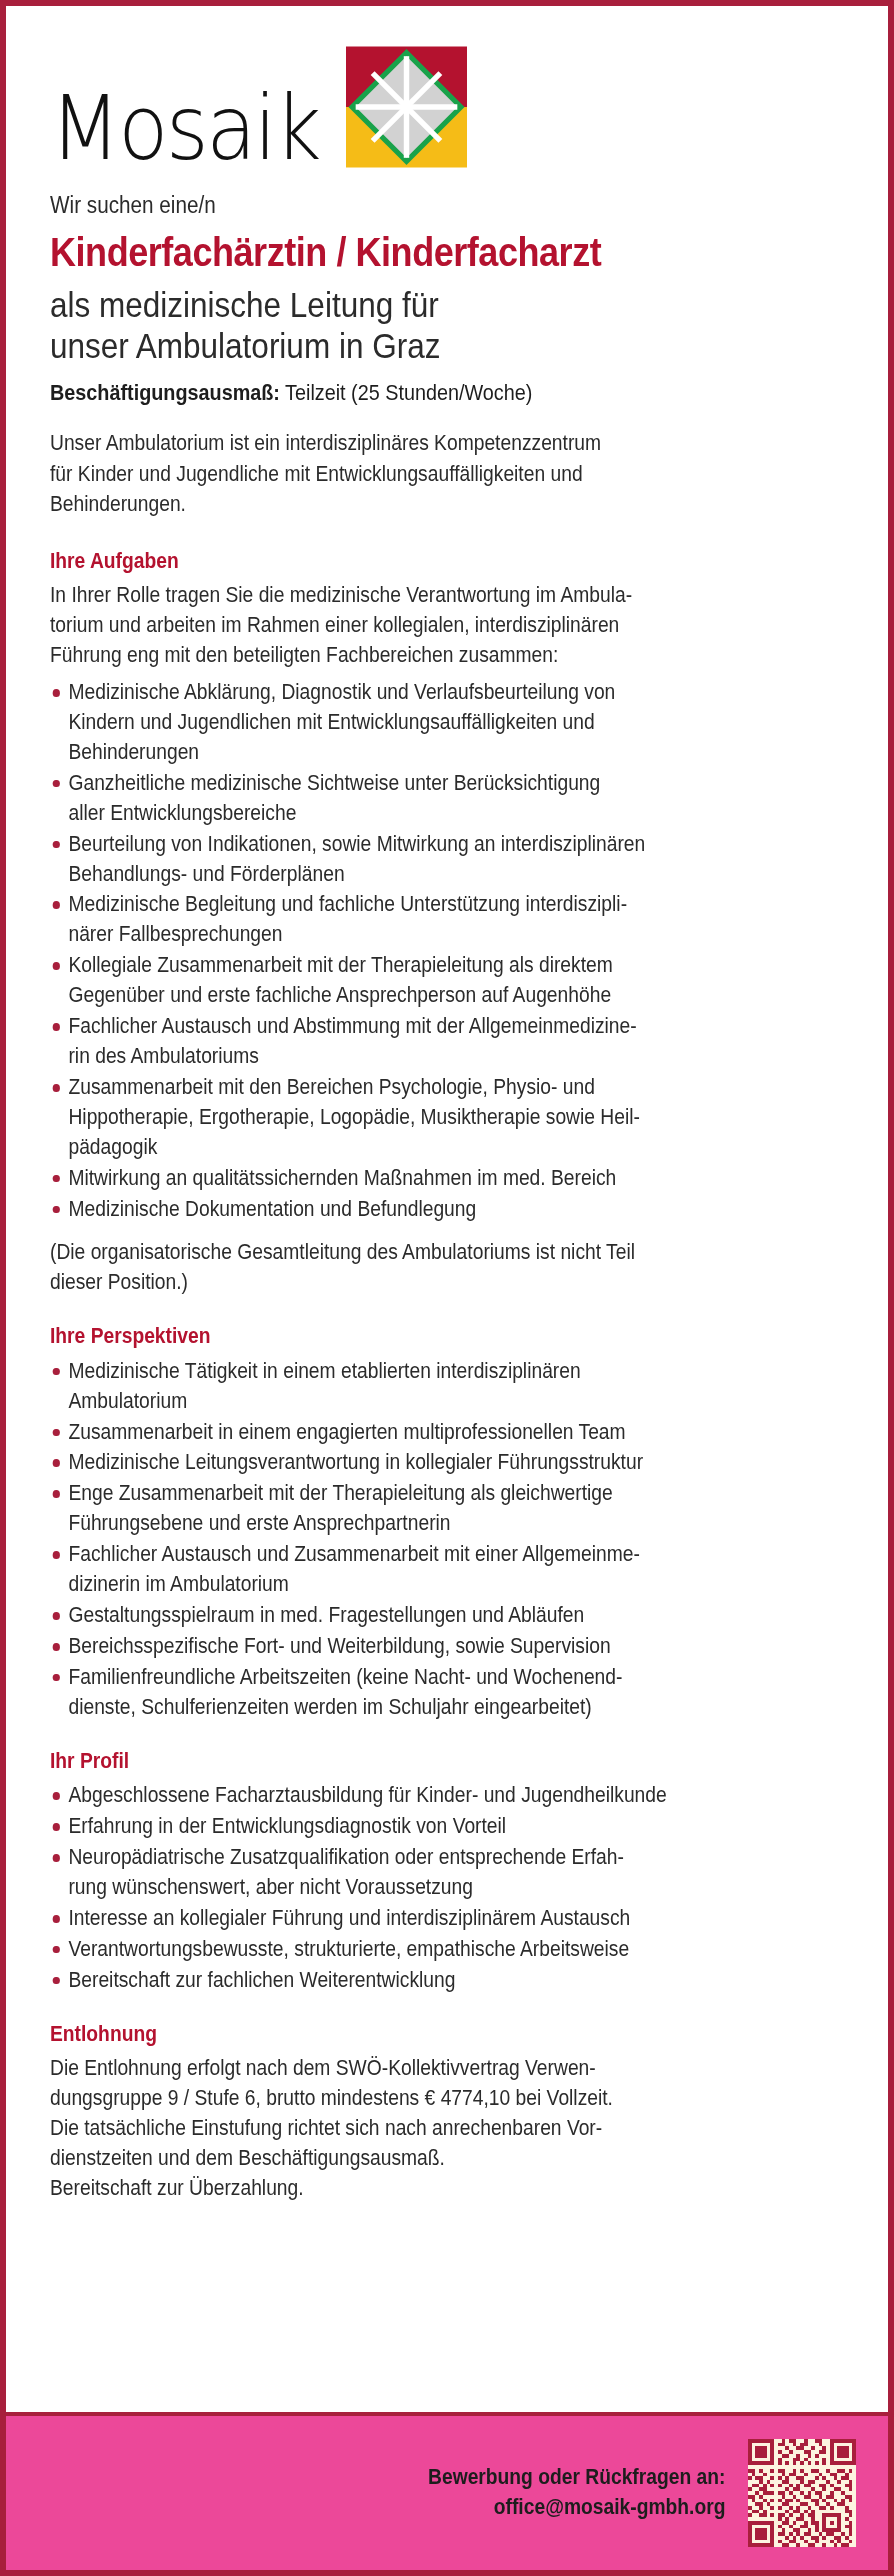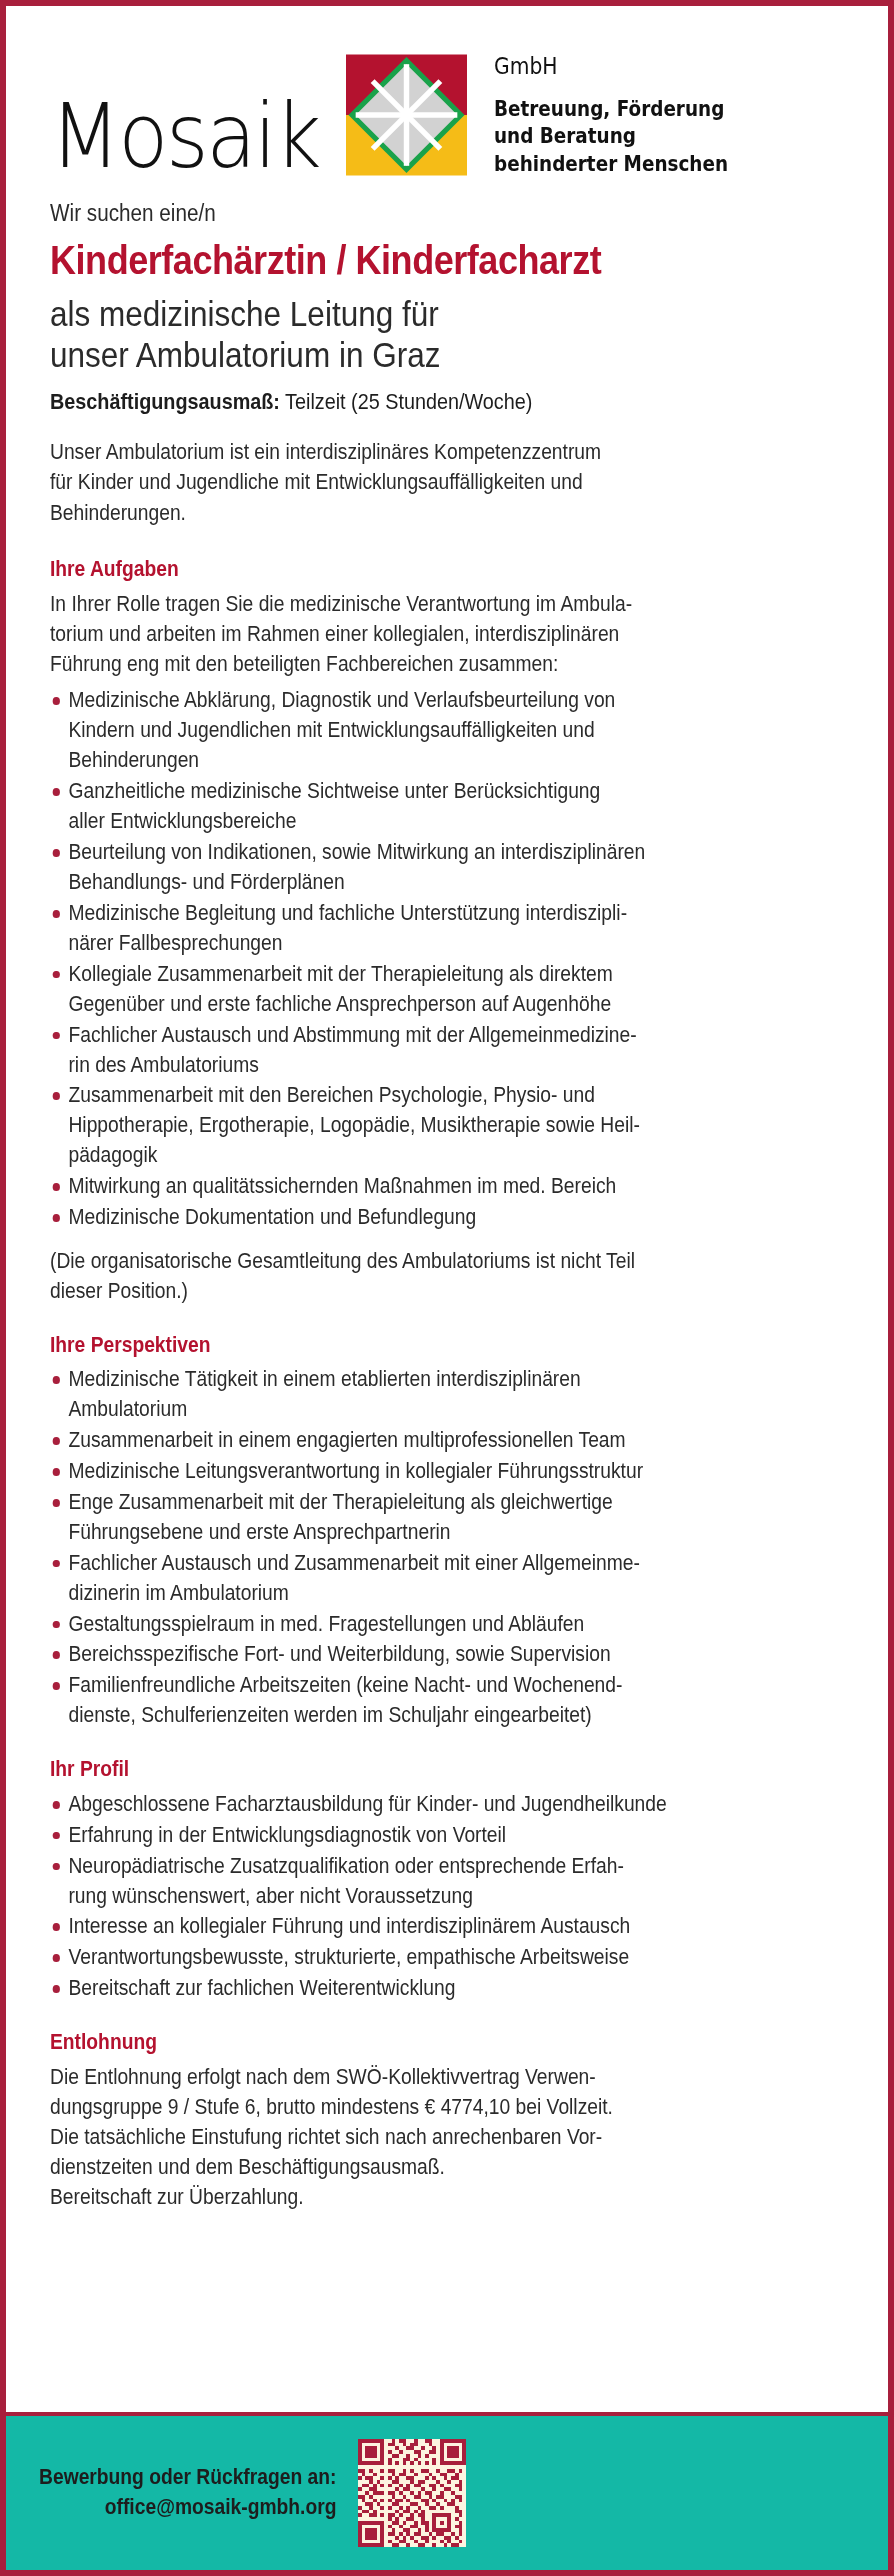--- a/index.html
+++ b/index.html
@@ -208,25 +208,26 @@
     transform: scaleX(0.90);
     transform-origin: left top;
     width: 111%;
     margin-top: 13.7px;
   }
   .note span { display: block; white-space: nowrap; }
 
   
   .footer {
     flex: 0 0 auto;
-    background: #14b8a6;
+    background: #ec4899;
     border-top: 4.3px solid #a81f3c;
     height: 158px;
     display: flex;
     align-items: center;
+    justify-content: flex-end;
     padding: 0 32.5px 0 0;
     gap: 22px;
   }
 
   .footer-text {
     text-align: right;
     font-size: 21.4px;
     font-weight: bold;
     color: #1d1d1d;
     line-height: 1.40;
@@ -267,26 +268,20 @@
             <line x1="50" y1="50" x2="8" y2="50"></line>
             <line x1="50" y1="50" x2="92" y2="50"></line>
             <line x1="50" y1="50" x2="78" y2="22"></line>
             <line x1="50" y1="50" x2="22" y2="22"></line>
             <line x1="50" y1="50" x2="78" y2="78"></line>
             <line x1="50" y1="50" x2="22" y2="78"></line>
           </g>
         </svg>
       </div>
 
-      <div class="brand-lines">
-        <div class="brand-gmbh">GmbH</div>
-        <div class="brand-sub">Betreuung, Förderung</div>
-        <div class="brand-sub">und Beratung</div>
-        <div class="brand-sub">behinderter Menschen</div>
-      </div>
     </div>
 
     <div class="kicker">Wir suchen eine/n</div>
 
     <h1 class="job-title">Kinderfachärztin / Kinderfacharzt</h1>
 
     <div class="job-sub">
       <span>als medizinische Leitung für</span>
       <span>unser Ambulatorium in Graz</span>
     </div>

